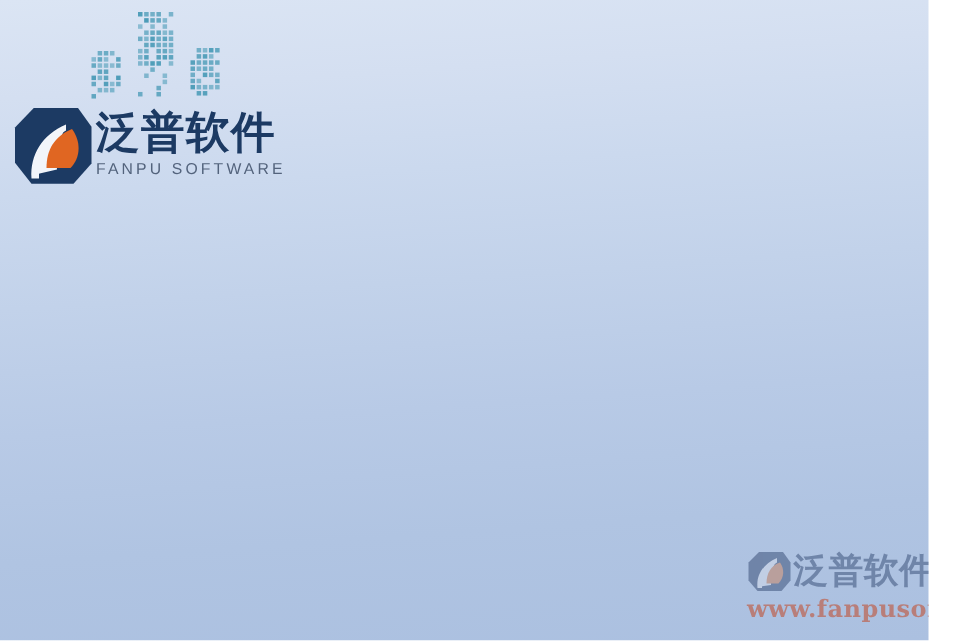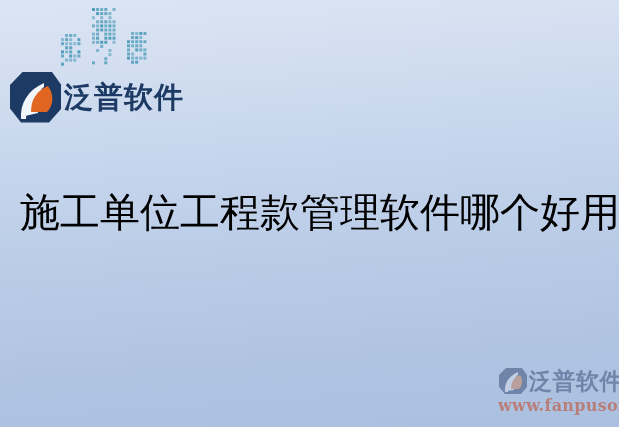--- a/index.html
+++ b/index.html
@@ -248,24 +248,24 @@
 
   <div id="brand-logo">
     <svg id="brand-mark" viewBox="0 0 54 56">
       <path d="M14.5 3 L44 3 L53 15.5 L53 40 L41 53.5 L13 53.5 L2 39.5 L2 16 Z" fill="#1c3a63"></path>
       <path d="M17 47 C16 33 22 21 36 16 C31 24 29 33 30 44 Z" fill="#f2f5fa"></path>
       <path d="M23 43 C23 31 28 22 40 17 C46 25 46 36 39 43 Z" fill="#e06622"></path>
       <path d="M13 50 C12 34 20 21 36 14 L36 18 C24 25 18 36 18 50 Z" fill="#f2f5fa"></path>
     </svg>
     <div id="brand-text">
       <div id="brand-cn">泛普软件</div>
+      <div id="brand-en">FANPU SOFTWARE</div>
     </div>
   </div>
 
-  <div id="headline">施工单位工程款管理软件哪个好用</div>
 
   <div id="watermark">
     <div id="wm-row">
       <svg id="wm-mark" viewBox="0 0 30 28">
         <path d="M8 1 L24 1 L29 8 L29 20 L23 27 L7 27 L1 20 L1 8 Z" fill="#4a5f86"></path>
         <path d="M9 24 C8 16 12 9 20 6 C17 11 16 16 16 23 Z" fill="#cdd6e6"></path>
         <path d="M13 22 C13 15 16 10 22 8 C25 12 25 18 21 22 Z" fill="#c08a72"></path>
         <path d="M7 25 C6 16 11 9 20 5 L20 8 C13 12 10 18 10 25 Z" fill="#cdd6e6"></path>
       </svg>
       <div id="wm-cn">泛普软件</div>

